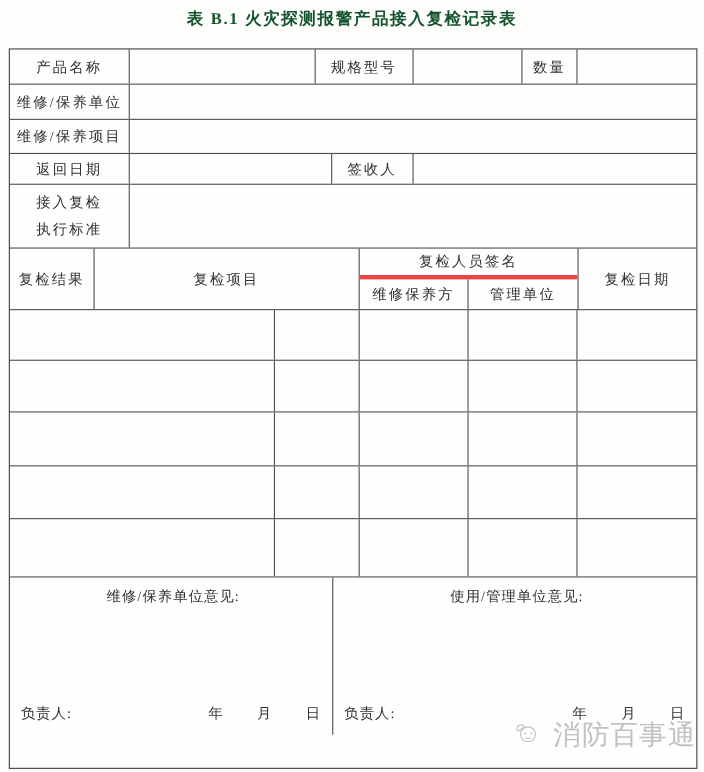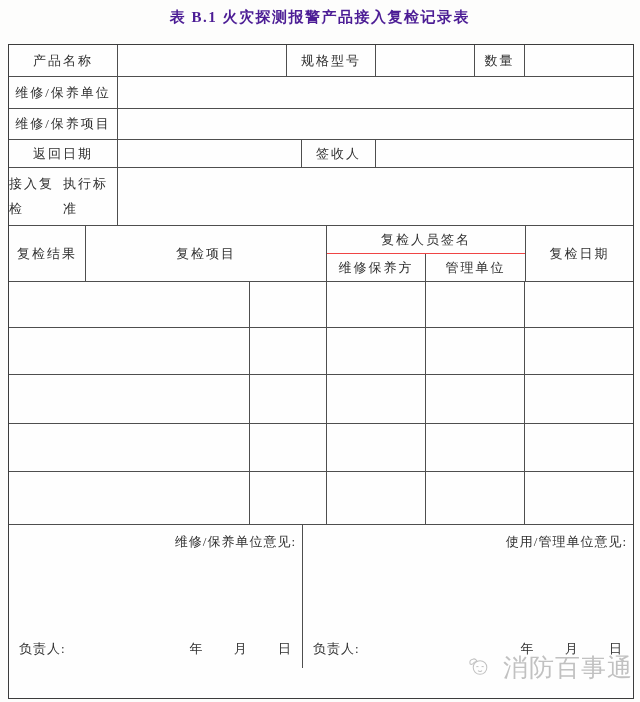--- a/index.html
+++ b/index.html
@@ -9,21 +9,21 @@
     background:#fdfdfc;
     color:#2e2e2e;
     position:relative;
     overflow:hidden;
   }
   .sheet { position:absolute; inset:0; background:#fdfdfc; }
 
   .doc-title {
     position:absolute; top:8px; left:0; width:100%;
     text-align:center;
-    font-size:15px; font-weight:bold; letter-spacing:1.5px; color:#4c1d95;
+    font-size:15px; font-weight:bold; letter-spacing:1.5px; color:#14532d;
   }
 
   .form {
     position:absolute; left:8px; top:44px; width:626px; height:655px;
     border:1px solid #3c3c3c; background:#fefefe;
     font-size:13px;
   }
   .row { display:flex; border-bottom:1px solid #4e4e4e; width:100%; }
   .row.last { border-bottom:none; }
   .cell {
@@ -49,39 +49,39 @@
   .w-opleft { flex:0 0 294px; }
 
   
   .h-r1 { height:32px; } .h-r2 { height:31px; } .h-r3 { height:32px; }
   .h-r4 { height:31px; } .h-r5 { height:28px; } .h-r6 { height:58px; }
   .h-head { height:56px; }
   .h-b1 { height:46px; } .h-b2 { height:47px; } .h-b3 { height:49px; }
   .h-b4 { height:48px; } .h-b5 { height:53px; }
   .h-op { height:143px; }
 
-  .two-line { flex-direction:row; justify-content:center; line-height:1.85; }
+  .two-line { flex-direction:column; justify-content:center; line-height:1.85; }
 
   .grp { display:flex; flex-direction:column; align-items:stretch; justify-content:flex-start; }
   .grp-top {
-    height:28px; border-bottom:1px solid #ef4444;
+    height:28px; border-bottom:4px solid #ef4444;
     display:flex; align-items:center; justify-content:center; letter-spacing:2px;
   }
   .grp-bot { flex:1; display:flex; }
   .gcell {
     flex:0 0 99px; border-right:1px solid #4e4e4e;
     display:flex; align-items:center; justify-content:center; letter-spacing:2px;font-family:Liberation Serif, serif;
   }
   .gcell.lastg { flex:1; border-right:none; }
 
   .op {
     flex-direction:column; align-items:stretch; justify-content:space-between;
     letter-spacing:1px; padding:8px 6px 10px 6px;
   }
-  .op-label { text-align:right; padding-left:4px; }
+  .op-label { text-align:center; padding-left:4px; }
   .op-bottom { display:flex; justify-content:space-between; align-items:flex-end; padding-left:4px;gap:31px; }
   .op-date { word-spacing:26px; padding-right:4px; }
 
   .watermark {
     position:absolute; left:468px; top:646px; width:165px; height:42px;
     display:flex; align-items:center; gap:12px;
     color:#b7b7b7; opacity:.85; pointer-events:none;
   }
   .watermark .wm-text {
     font-size:25px; letter-spacing:1px; white-space:nowrap;

